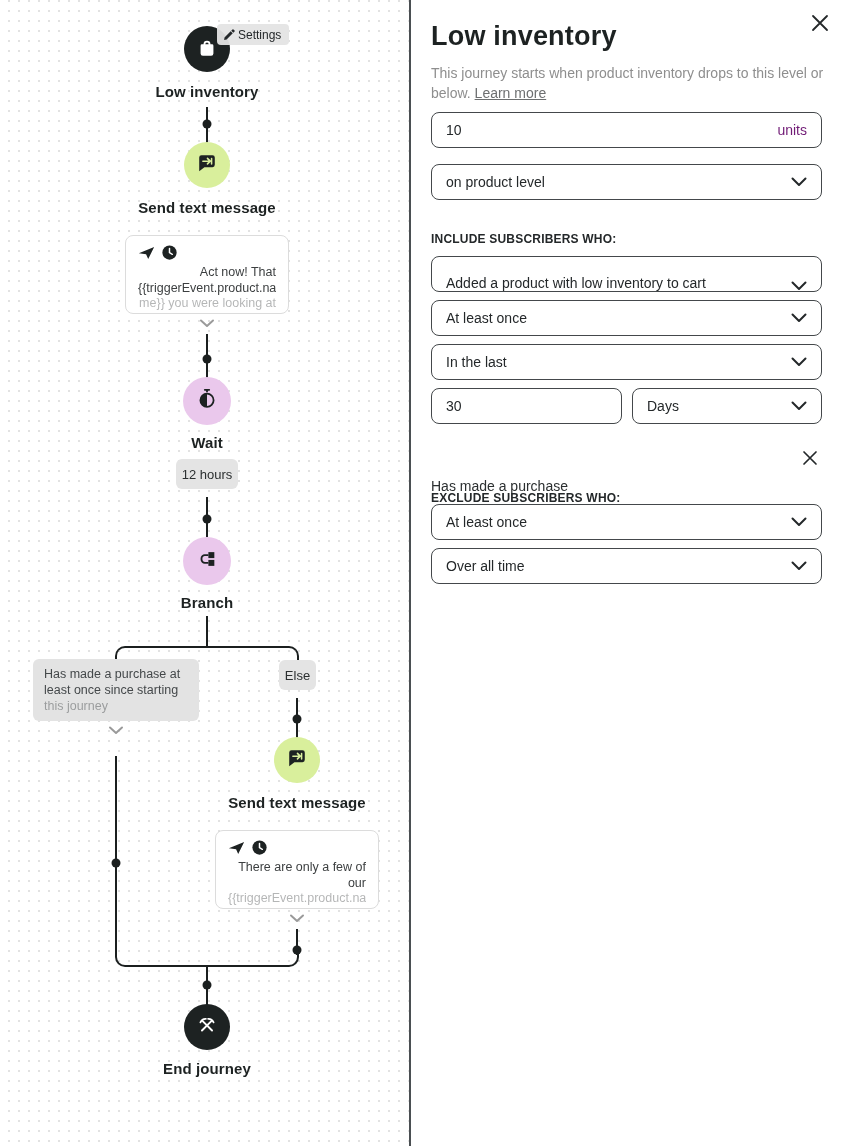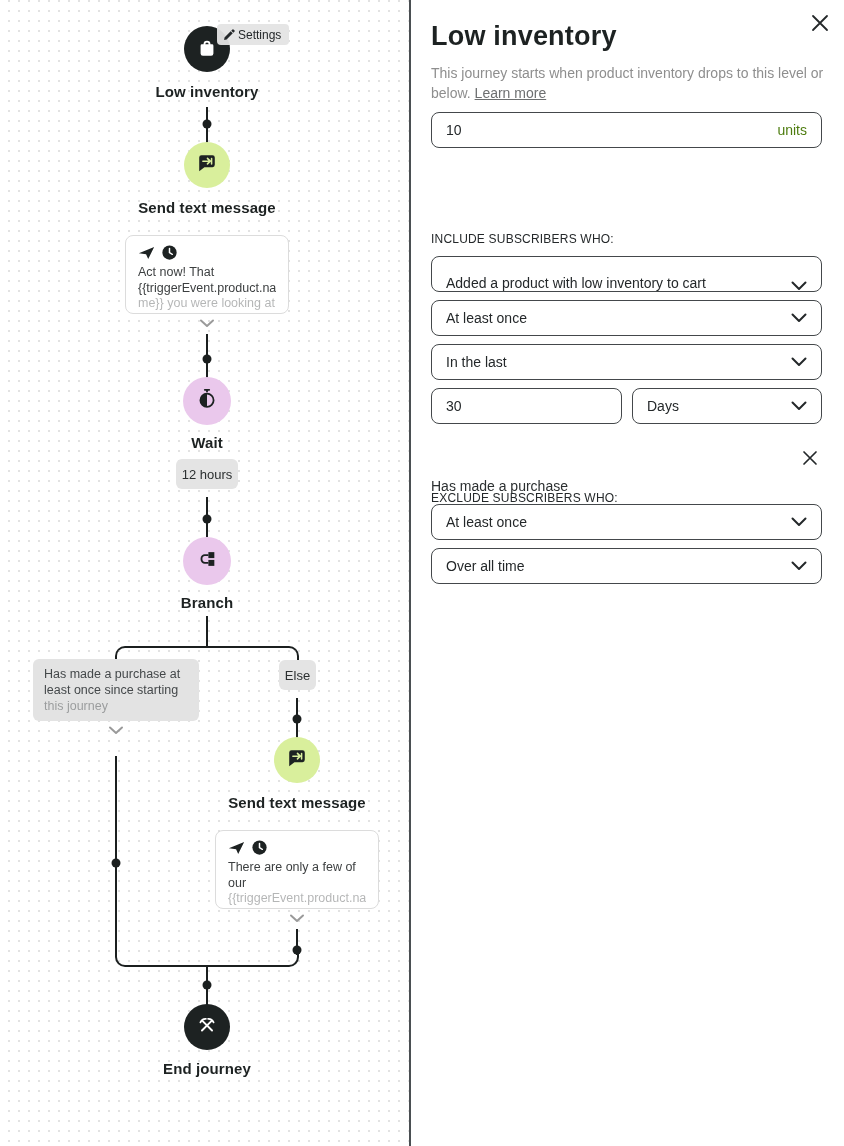--- a/index.html
+++ b/index.html
@@ -22,21 +22,21 @@
   .ldot  { position:absolute; width:9px; height:9px; border-radius:50%; background:#1b1f1f; transform:translate(-50%,-50%); }
   .bracket-top { position:absolute; left:115px; top:646px; width:184px; height:14px;
     border:2px solid #1b1f1f; border-bottom:none; border-radius:10px 10px 0 0; }
   .bracket-bottom { position:absolute; left:115px; top:953px; width:184px; height:14px;
     border:2px solid #1b1f1f; border-top:none; border-radius:0 0 10px 10px; }
 
   .settings-btn { position:absolute; left:217px; top:24px; height:21px; display:flex; align-items:center; gap:3px;
     background:rgba(228,228,228,.95); border-radius:4px; padding:0 8px 0 6px; font-size:12px; color:#24282a; cursor:pointer; }
 
   .msg-card { position:absolute; width:164px; height:79px; background:#fff; border:1px solid #dcdcdc;
-    border-radius:8px; padding:9px 12px 6px; overflow:hidden; }
+    border-radius:8px; padding:9px 12px 6px; overflow:hidden;text-align:right; }
   .msg-icons { display:flex; align-items:center; gap:7px; margin-bottom:5px; }
   .msg-line { font-size:12.5px; line-height:15.5px; color:#3c3f40; white-space:nowrap; overflow:hidden; }
   .msg-line.fade { color:#3c3f40; opacity:.38; }
 
   .gray-badge { position:absolute; background:#e4e4e4; border-radius:6px; color:#2b2f30;
     display:flex; align-items:center; justify-content:center; font-size:13px; }
   .cond-box { position:absolute; left:33px; top:659px; width:166px; height:62px; background:#e3e3e3;
     border-radius:6px; padding:7px 11px; overflow:hidden; }
   .cond-line { font-size:12.5px; line-height:16px; color:#44484a; white-space:nowrap; }
   .cond-line.fade { opacity:.45; }
@@ -45,25 +45,25 @@
   
   .panel { position:absolute; left:409px; top:0; width:435px; height:1146px; background:#fff;
     border-left:2px solid #4a4f52; }
   .panel-close { position:absolute; top:13px; right:14px; width:20px; height:20px; cursor:pointer; line-height:0; }
   .panel-title { position:absolute; left:20px; top:21px; font-size:27px; font-weight:800; color:#1d2222; letter-spacing:.2px; }
   .panel-desc { position:absolute; left:20px; top:63px; width:397px; font-size:14px; line-height:20px; color:#8e8e8e; }
   .panel-desc a { color:#6d6f70; text-decoration:underline; cursor:pointer; }
   .fld { position:absolute; height:36px; border:1px solid #44484b; border-radius:8px; background:#fff;
     display:flex; align-items:center; padding:0 14px; font-size:14px; color:#24282a; }
   .fld input { border:none; outline:none; flex:1 1 auto; min-width:0; font:inherit; color:inherit; background:transparent; }
-  .fld .sfx { color:#4d7c0f; margin-left:16px; }
+  .fld .sfx { color:#701a75; margin-left:16px; }
   .sel { justify-content:space-between; cursor:pointer; }
   .sel .sel-label { white-space:nowrap; overflow:hidden; }
   .sel .chev { flex:0 0 auto; margin-left:10px; line-height:0; }
-  .sec-hdr { position:absolute; left:20px; font-size:12px; font-weight:400; letter-spacing:.2px; color:#24282a; }
+  .sec-hdr { position:absolute; left:20px; font-size:12px; font-weight:700; letter-spacing:.2px; color:#24282a; }
   .plain-txt { position:absolute; left:20px; font-size:14px; color:#2b2f30; }
   .exclude-x { position:absolute; right:25px; top:449px; width:18px; height:18px; cursor:pointer; line-height:0; }
 </style>
 </head>
 <body>
 
 <div id="app">
 
   <div class="canvas">
 
@@ -234,20 +234,28 @@
 
     <h1 class="panel-title">Low inventory</h1>
 
     <p class="panel-desc"><span>This journey starts when product inventory drops to this level or below. </span><a>Learn more</a></p>
 
     <div class="fld" style="left:20px; top:112px; width:391px;">
       <input value="10" style="">
       <span class="sfx">units</span>
     </div>
 
+    <div class="fld sel" style="left:20px; top:164px; width:391px;">
+      <span class="sel-label">on product level</span>
+      <span class="chev">
+        <svg width="16" height="10" viewBox="0 0 16 10">
+            <polyline points="1.5,1.5 8,8 14.5,1.5" fill="none" stroke="#24282a" stroke-width="2" stroke-linecap="round" stroke-linejoin="round"></polyline>
+          </svg>
+      </span>
+    </div>
 
     <div class="sec-hdr" style="top:232px;">INCLUDE SUBSCRIBERS WHO:</div>
 
     <div class="fld sel" style="left:20px; top:256px; width:391px;align-items:flex-end;">
       <span class="sel-label">Added a product with low inventory to cart</span>
       <span class="chev">
         <svg width="16" height="10" viewBox="0 0 16 10">
             <polyline points="1.5,1.5 8,8 14.5,1.5" fill="none" stroke="#24282a" stroke-width="2" stroke-linecap="round" stroke-linejoin="round"></polyline>
           </svg>
       </span>

